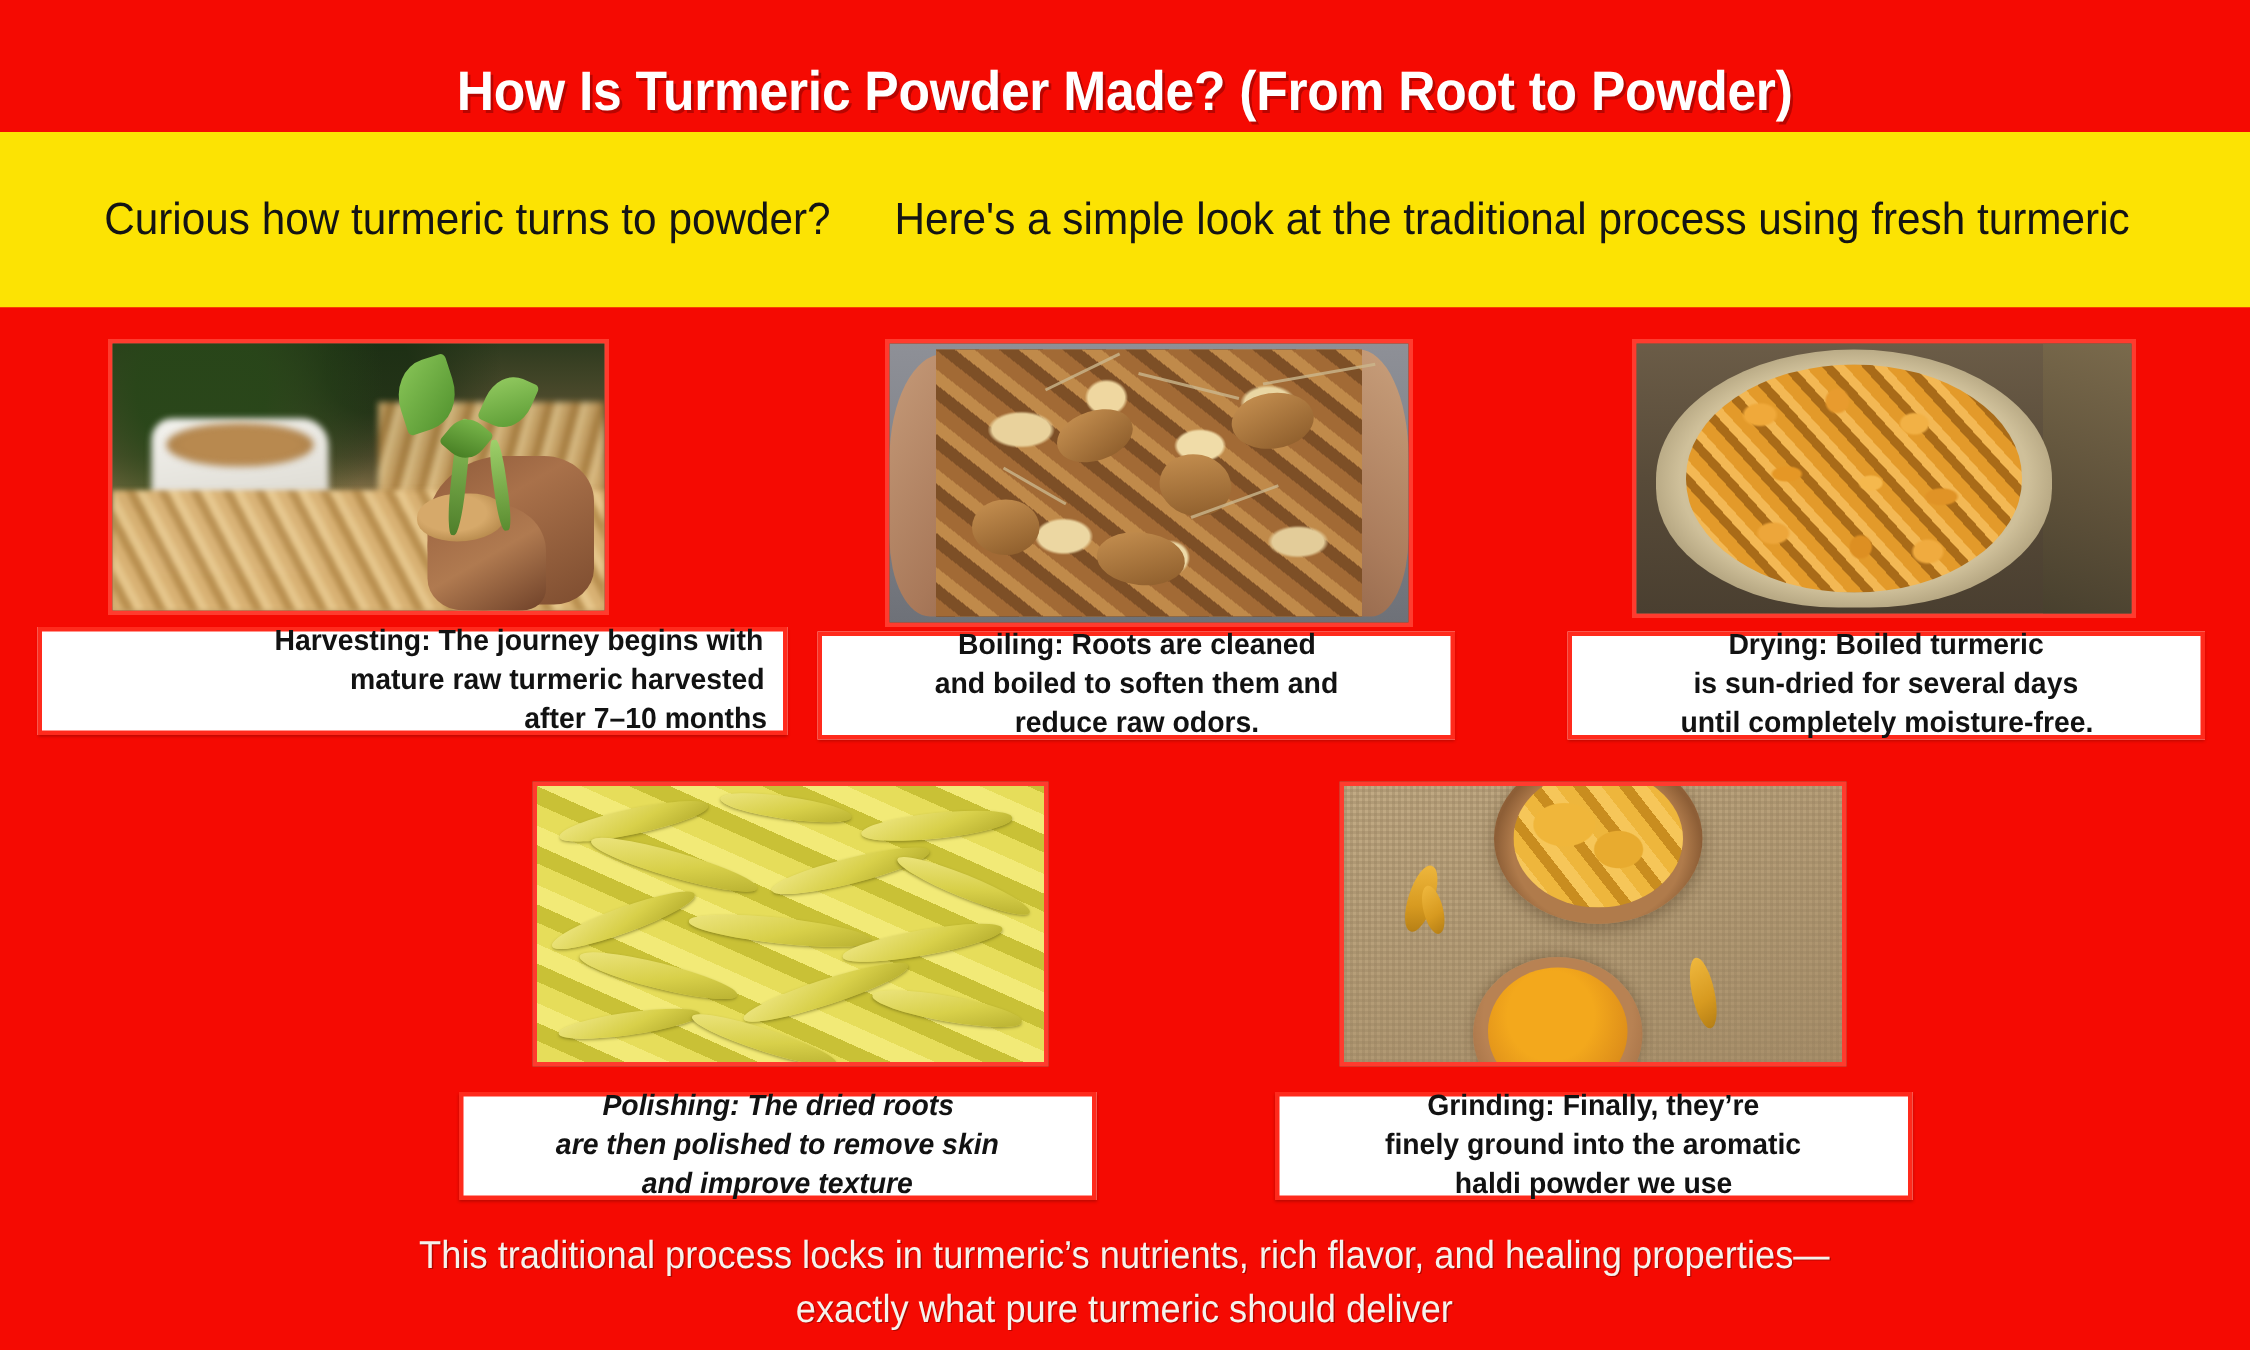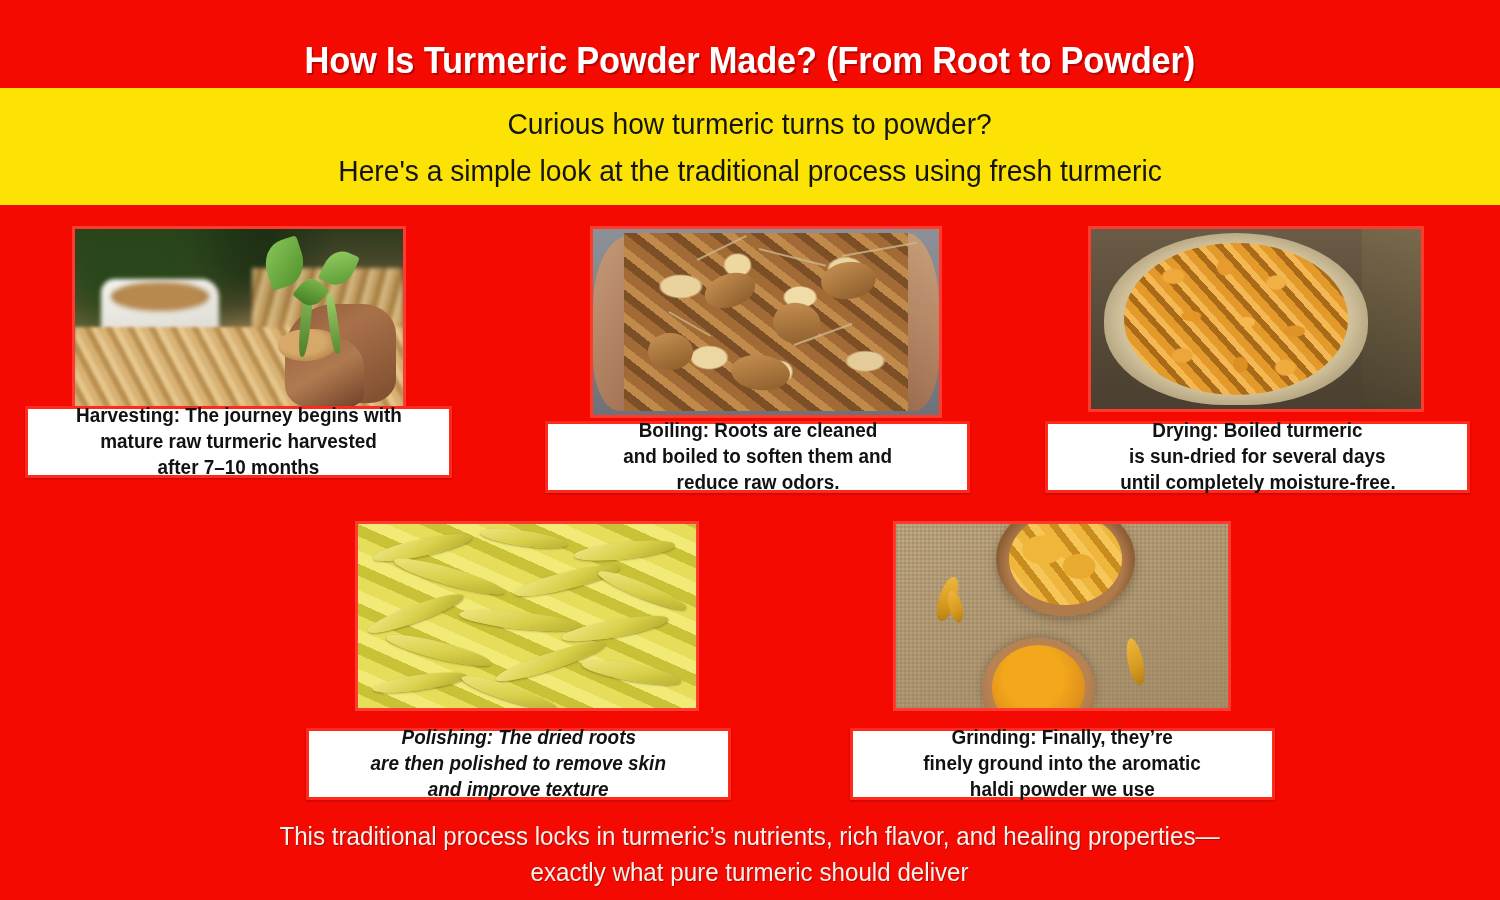--- a/index.html
+++ b/index.html
@@ -38,21 +38,20 @@
   }
 
   
   .subtitle-band {
     position: absolute;
     left: 0; top: 88px;
     width: 1500px;
     height: 117px;
     background: #FCE303;
     display: flex;
-    flex-direction: column;
     align-items: center;
     justify-content: center;
     box-sizing: border-box;
     padding-top: 2px;
   }
   .subtitle-line {
     color: #141414;
     font-size: 30px;
     font-weight: normal;
     line-height: 1.55;
@@ -403,21 +402,21 @@
         <div class="p1-hand"></div>
         <div class="p1-hand2"></div>
         <div class="p1-rhizome"></div>
         <div class="p1-stem"></div>
         <div class="p1-stem2"></div>
         <div class="p1-leaf"></div>
         <div class="p1-leaf2"></div>
         <div class="p1-leaf3"></div>
       </div>
     </div>
-    <div class="step-caption" style="left:25px; top:201px; width:427px; height:72px;">
+    <div class="step-caption" style="left:25px; top:213px; width:500px; height:72px;align-items:flex-end;">
       <div class="cap-line">Harvesting: The journey begins with</div>
       <div class="cap-line">mature raw turmeric harvested</div>
       <div class="cap-line">after  7–10 months</div>
     </div>
   </div>
 
   <div class="step">
     <div class="step-photo" style="left:590px; top:21px; width:352px; height:192px;">
       <div class="photo-inner">
         <div class="p2-bg"></div>

